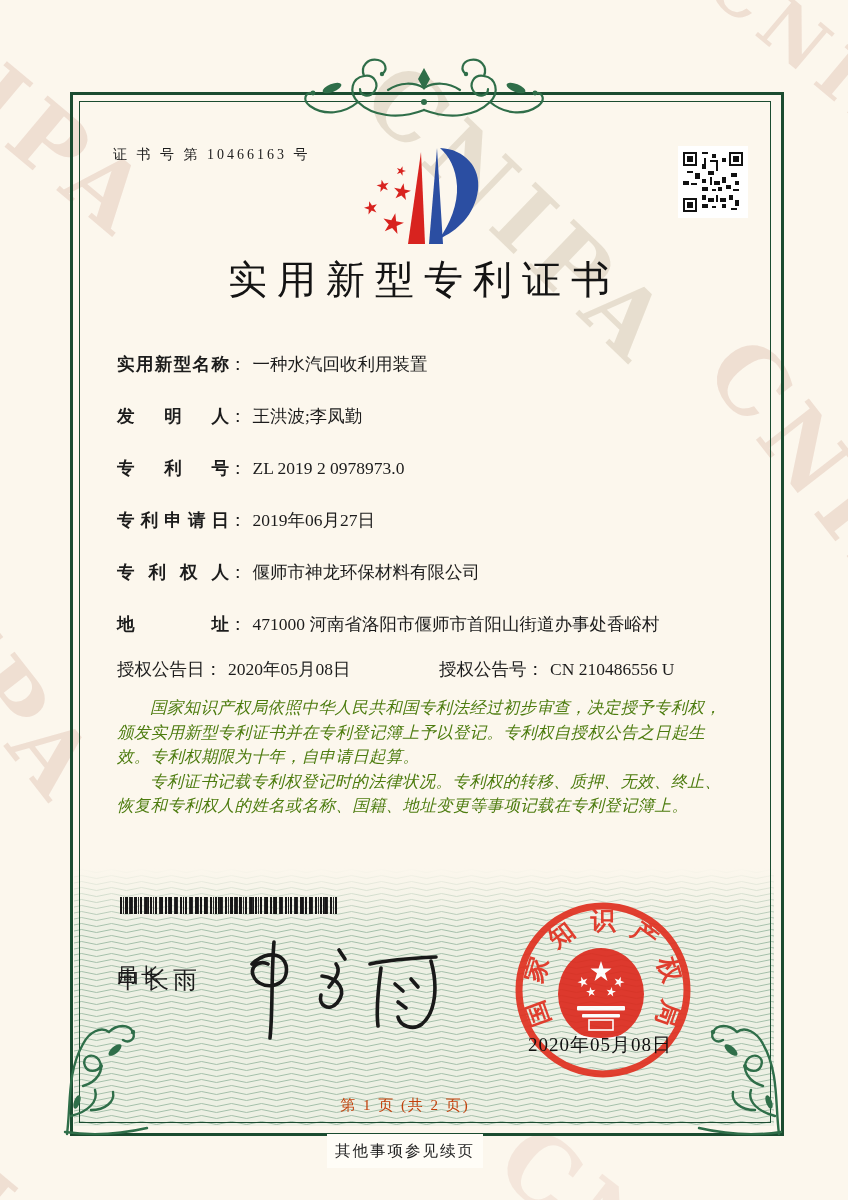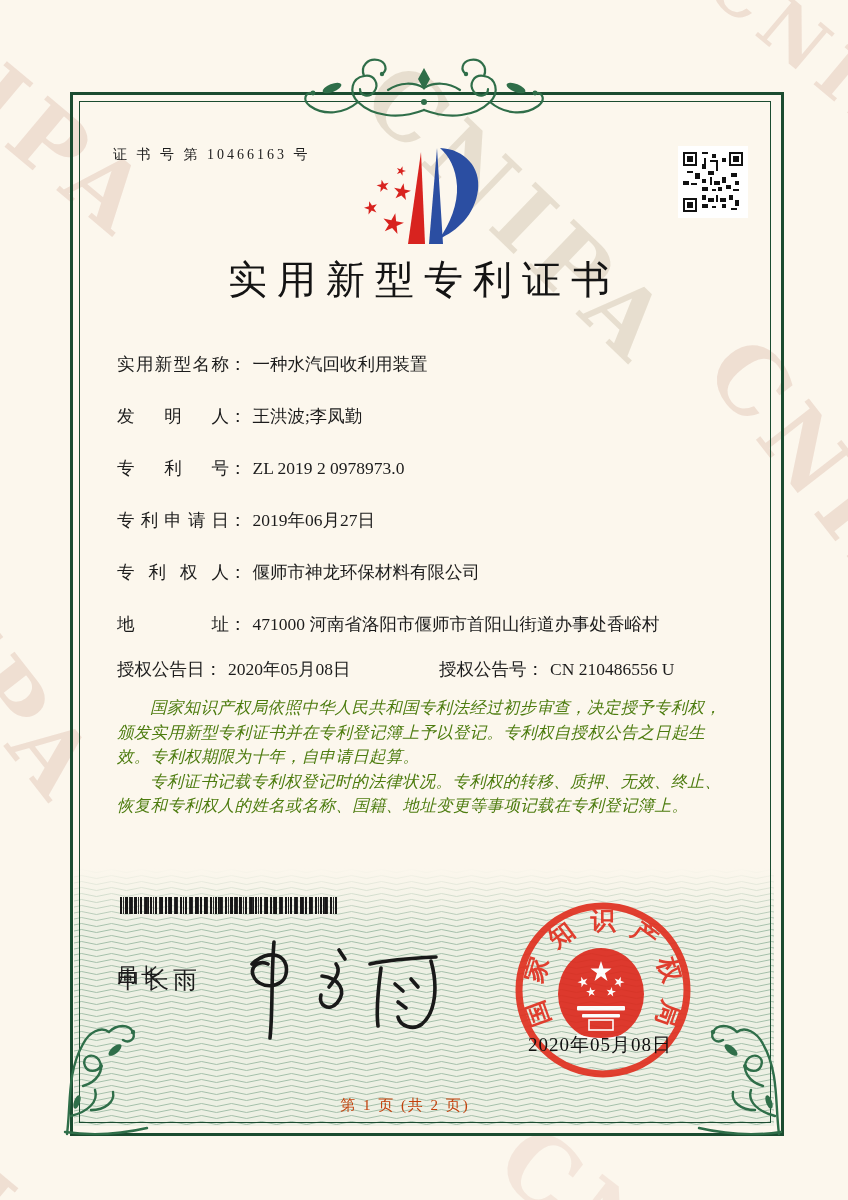--- a/index.html
+++ b/index.html
@@ -33,21 +33,21 @@
   .certno{position:absolute; left:113px; top:146px; font-size:14px; letter-spacing:3px; z-index:4;}
   .logo{position:absolute; left:352px; top:128px; z-index:4;}
   .qr{position:absolute; left:678px; top:146px; width:70px; height:72px; background:#fff;
     display:flex; align-items:center; justify-content:center; z-index:4;}
   .title{position:absolute; left:0; top:253px; width:848px; text-align:center;
     font-size:39px; font-weight:400; letter-spacing:10px; z-index:4; color:#141414;}
   
   .fields{position:absolute; left:117px; top:352px; width:620px; font-size:17.5px; z-index:4;}
   .frow{position:absolute; left:0; white-space:nowrap;}
   .flabel{display:inline-block; width:112px; text-align:justify; text-align-last:justify;
-    vertical-align:bottom;}
+    vertical-align:bottom;font-weight:bold;}
   .fvalue{margin-left:6px;}
   .grant2{position:absolute; left:322px; top:0; white-space:nowrap;}
   
   .bodytext{position:absolute; left:117px; top:696px; width:616px; font-size:16.5px;
     line-height:24.5px; z-index:4; color:#4d7c0f; letter-spacing:0.3px;font-style:italic;}
   .bodytext p{margin:0; text-indent:2em;}
   
   .barcode{position:absolute; left:120px; top:897px; width:217px; height:17px; z-index:4;
     background:
       repeating-linear-gradient(90deg,#161616 0 2px,transparent 2px 5px),
@@ -272,14 +272,15 @@
         <rect x="66" y="108" width="48" height="4.5" rx="1" fill="#fff"></rect>
         <rect x="71" y="116" width="38" height="3.5" rx="1" fill="#fff"></rect>
         <rect x="78" y="122" width="24" height="10" fill="none" stroke="#fff" stroke-width="1.6"></rect>
         <path d="M66,137 Q90,145 114,137" fill="none" stroke="#fff" stroke-width="2"></path>
       </g>
     </g>
   </svg>
   <div class="seal-date">2020年05月08日</div>
 
   <div class="pageinfo">第 1 页 (共 2 页)</div>
+  <div class="note-box">其他事项参见续页</div>
 
 </div>
 
 </body></html>

